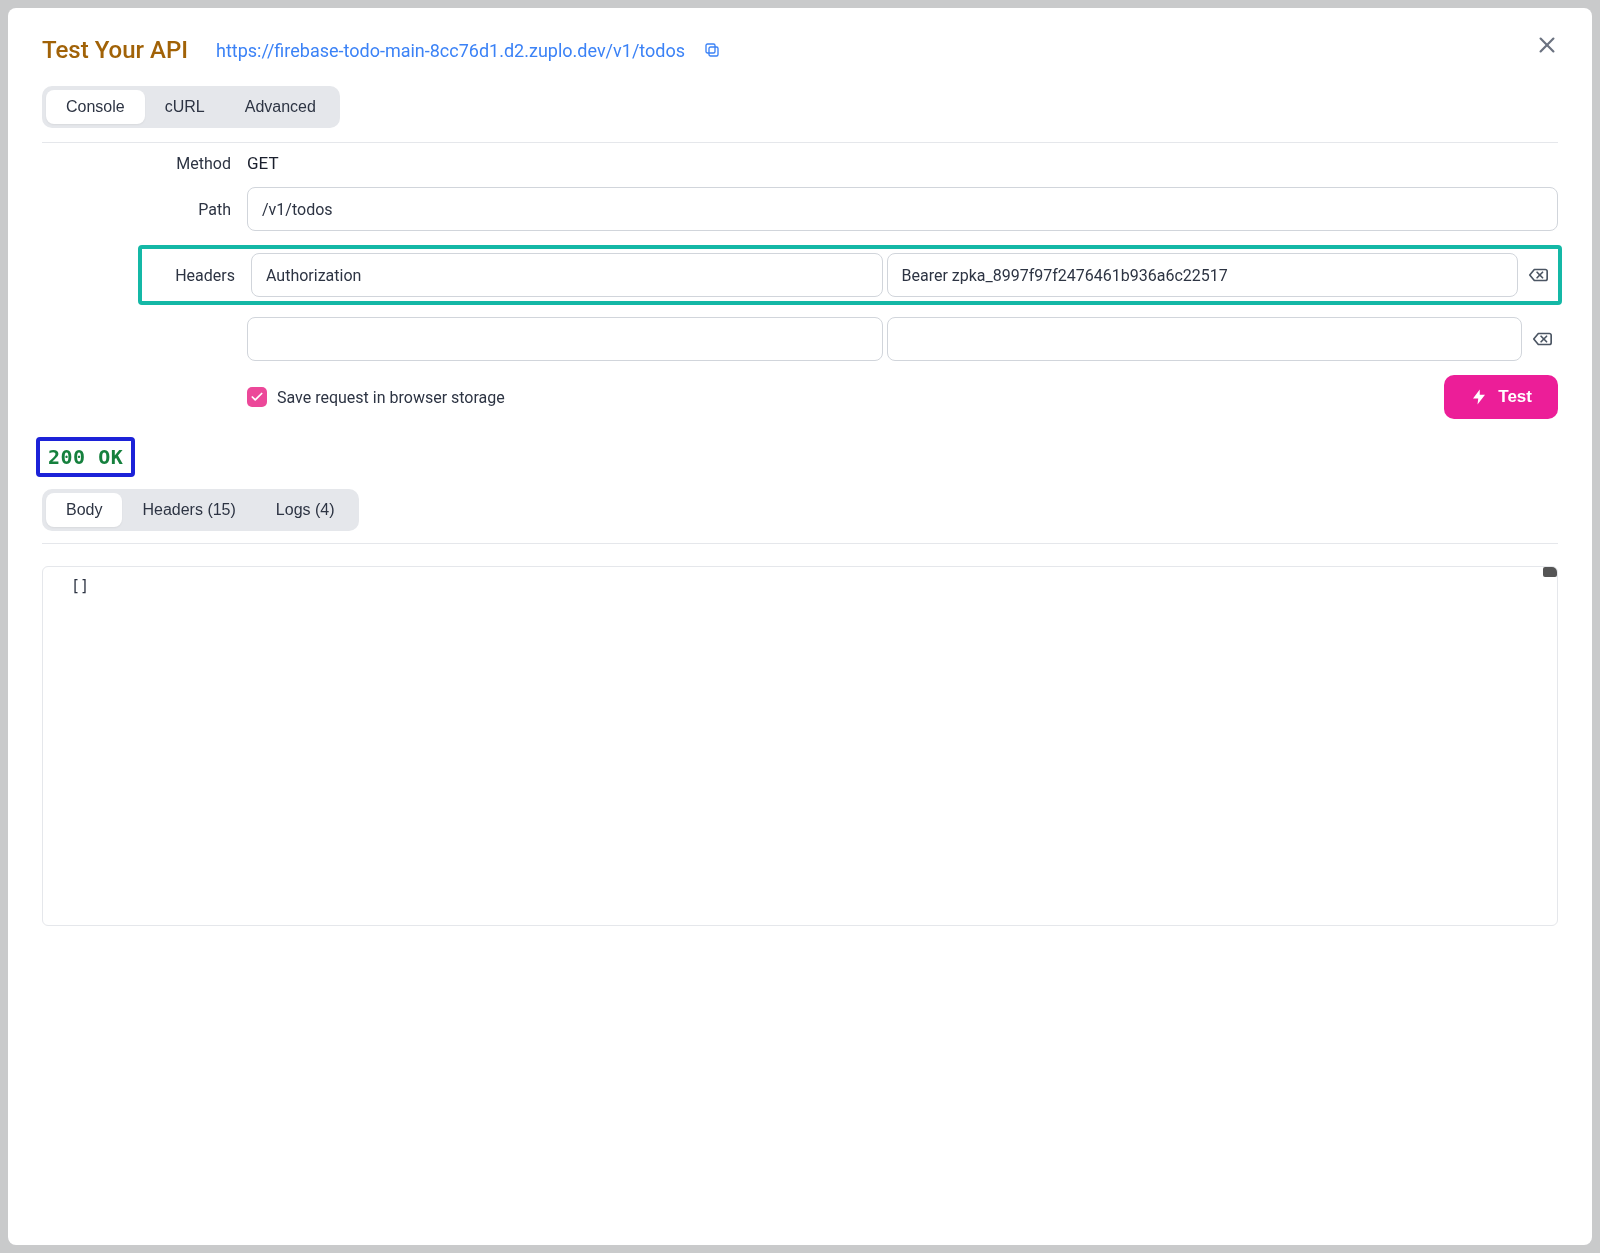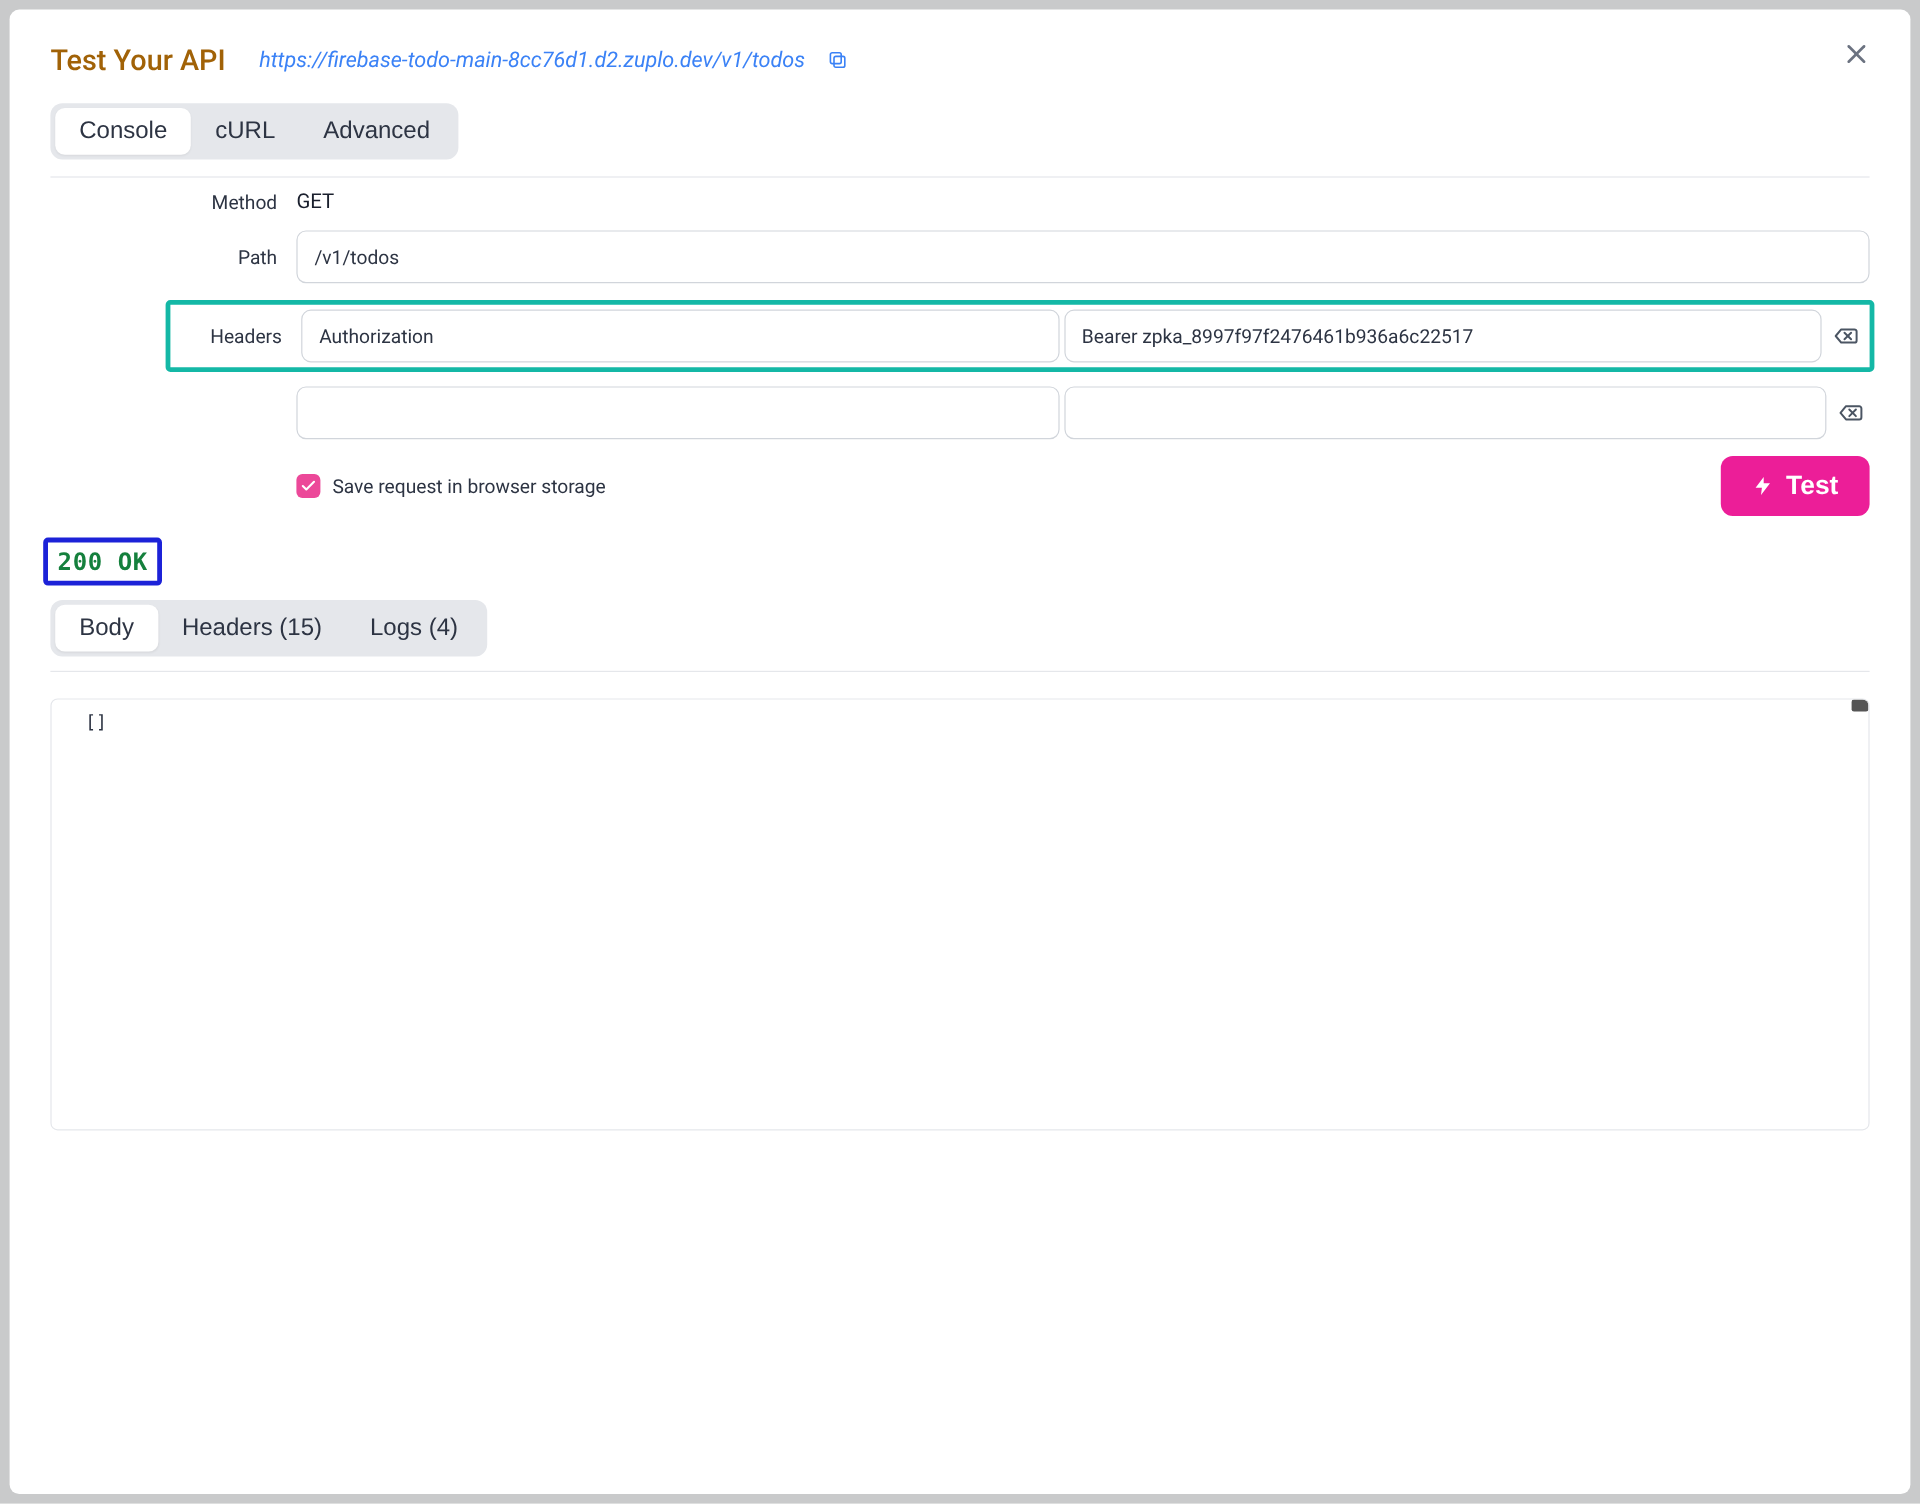--- a/index.html
+++ b/index.html
@@ -40,34 +40,33 @@
     font-weight: 500;
     color: #a16207;
   }
   .url-link {
     color: #3b82f6;
     font-size: 18px;
     text-decoration: none;
     display: flex;
     align-items: center;
     gap: 18px;
-    font-style: italic;
   }
   .copy-icon { width: 18px; height: 18px; color: #3b82f6; }
 
   .tabgroup {
     display: inline-flex;
     background: #e5e7eb;
     border-radius: 10px;
     padding: 4px;
     gap: 0;
   }
   .tab {
     padding: 8px 20px;
-    font-size: 20px;
+    font-size: 16px;
     color: #2d3443;
     border-radius: 8px;
     cursor: pointer;
     border: none;
     background: transparent;
   }
   .tab.active { background: #fff; box-shadow: 0 1px 2px rgba(0,0,0,0.06); font-weight: 500; }
 
   .divider { border: none; border-top: 1px solid #e5e7eb; margin: 14px 0 10px 0; }
 
@@ -156,21 +155,21 @@
     display: flex; align-items: center; justify-content: center;
     color: #fff;
     cursor: pointer;
   }
   .checkbox svg { width: 14px; height: 14px; }
   .test-btn {
     background: #ec1e98;
     color: #fff;
     border: none;
     border-radius: 10px;
-    font-size: 22px;
+    font-size: 17px;
     font-weight: 600;
     padding: 12px 26px;
     display: flex;
     align-items: center;
     gap: 10px;
     cursor: pointer;
   }
   .test-btn svg { width: 18px; height: 18px; }
 
   .status-text {

